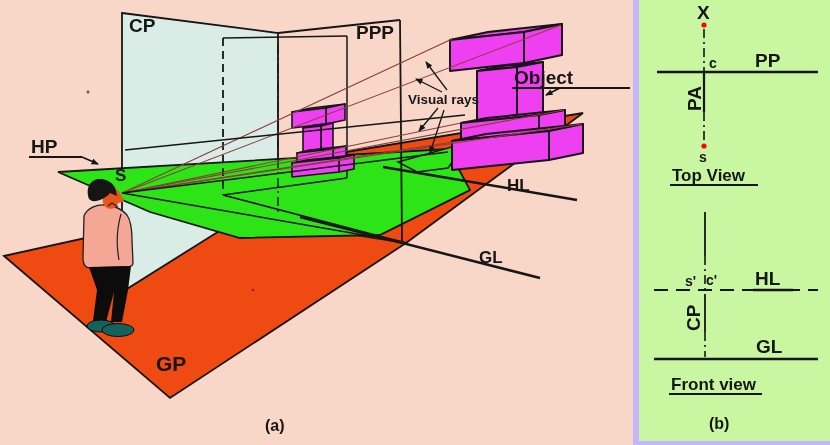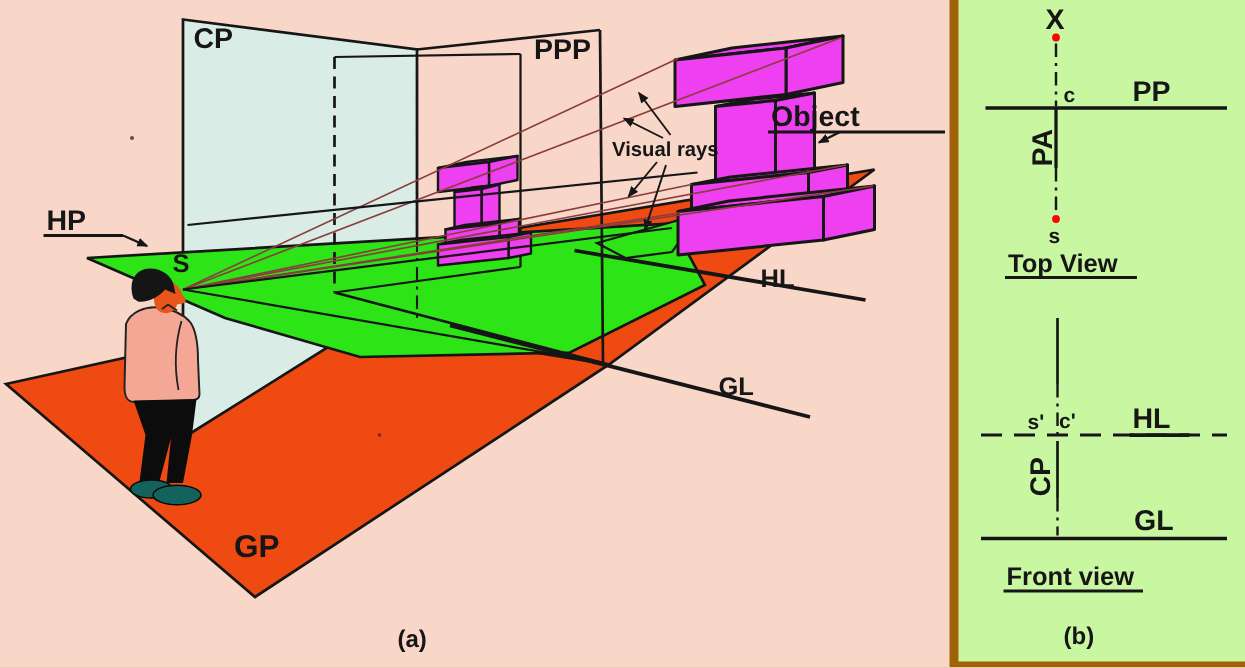--- a/index.html
+++ b/index.html
@@ -1,16 +1,16 @@
 <!DOCTYPE html>
 <html><head>
 <meta charset="utf-8">
 <style>
   html,body{margin:0;padding:0;background:#ffffff;}
-  .stage{position:relative;width:830px;height:445px;background:#a16207;overflow:hidden;}
+  .stage{position:relative;width:830px;height:445px;background:#c4b5fd;overflow:hidden;}
   svg{display:block;}
   .lbl{font-family:"Liberation Sans","DejaVu Sans",sans-serif;font-weight:bold;fill:#161616;}
   .lbl-lg{font-size:19px;}
   .lbl-md{font-size:17px;}
   .lbl-sm{font-size:13.5px;}
   .lbl-gp{font-size:21px;}
   .lbl-cap{font-size:16px;}
   .lbl-b{font-size:19px;}
   .lbl-b-sm{font-size:14px;}
   .stroke-thin{stroke:#161616;stroke-width:1.5;fill:none;}

